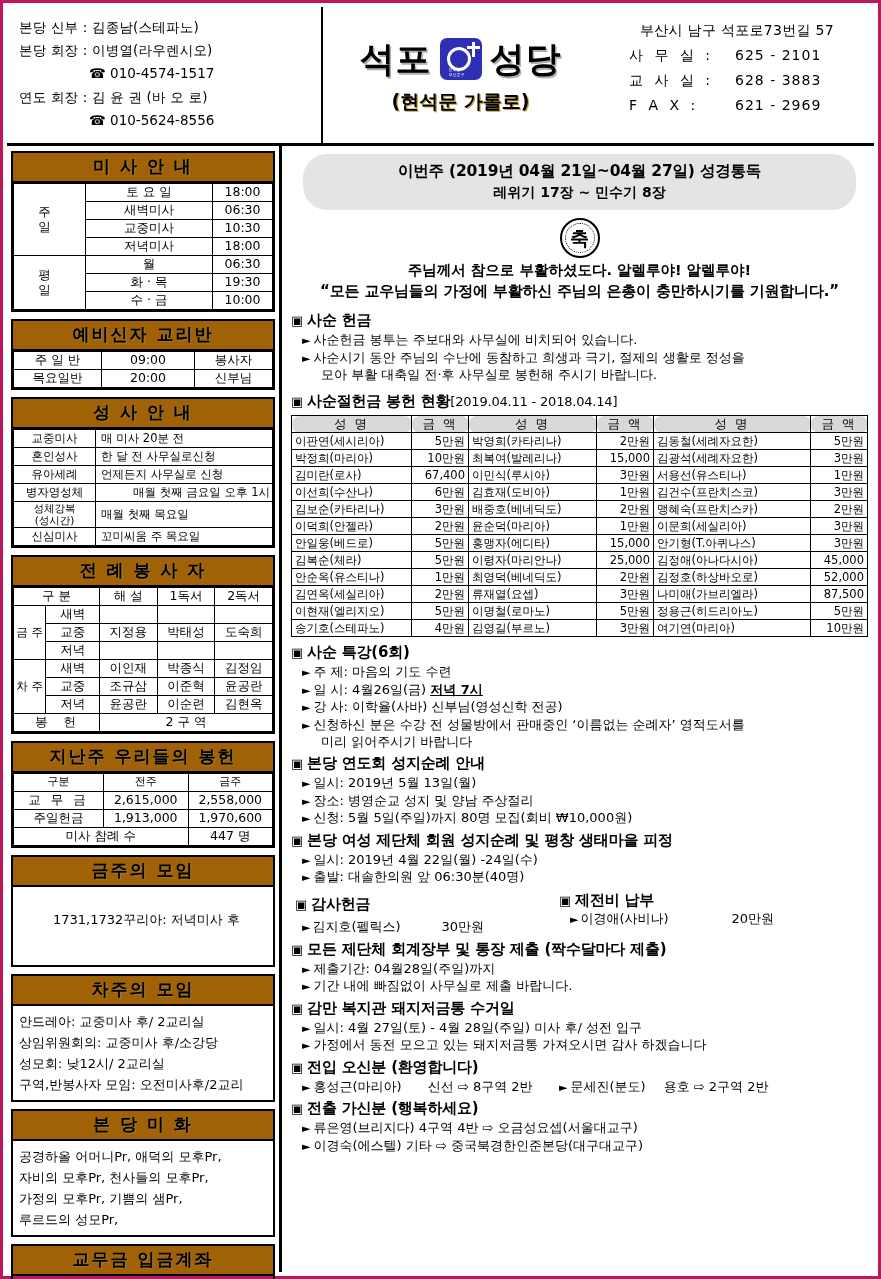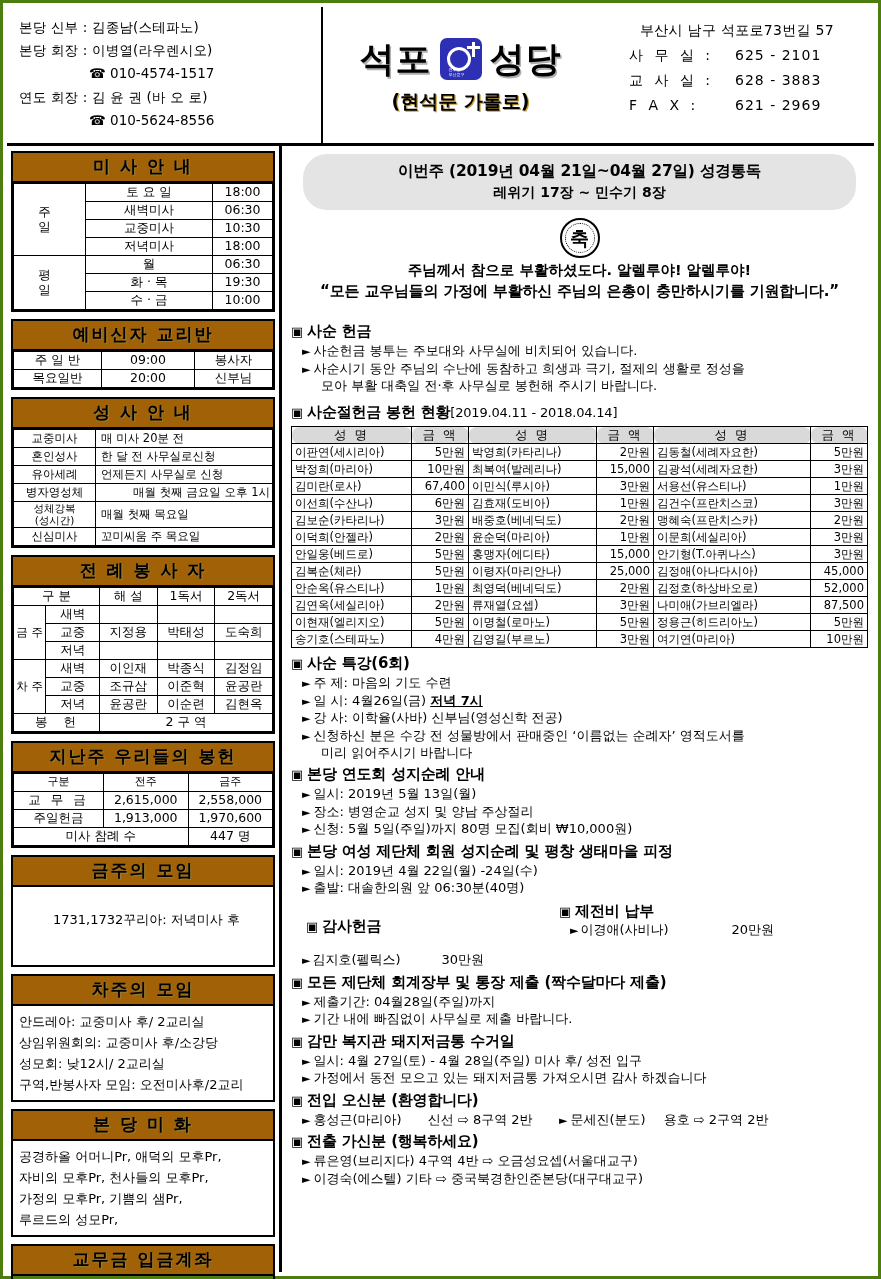--- a/index.html
+++ b/index.html
@@ -5,21 +5,21 @@
   * { box-sizing: border-box; margin: 0; padding: 0; }
   body {
     width: 881px; height: 1279px;
     background: #ffffff;
     font-family: "DejaVu Sans", "Liberation Sans", sans-serif;
     color: #000;
     overflow: hidden;
   }
   .page {
     width: 881px; height: 1279px;
-    border: 3px solid #4d7c0f;
+    border: 3px solid #be185d;
     padding: 4px;
     display: flex; flex-direction: column;
   }
 
   
   .header {
     display: flex;
     border-bottom: 3px solid #000;
     height: 139px;
     align-items: stretch;
@@ -102,21 +102,21 @@
   .seal {
     display: inline-block; width: 40px; height: 40px; border-radius: 50%;
     border: 2.5px solid #000; position: relative;
     font-size: 19px; font-weight: bold; line-height: 36px; text-align: center;
   }
   .seal::after {
     content: ""; position: absolute; left: 3px; top: 3px; right: 3px; bottom: 3px;
     border: 1.5px dotted #000; border-radius: 50%;
   }
   .cheer { text-align: center; font-size: 14.5px; font-weight: bold; margin: 3px 0 2px; }
-  .quote { text-align: center; font-size: 15px; font-weight: bold; margin-bottom: 21px; letter-spacing: -.2px; }
+  .quote { text-align: center; font-size: 15px; font-weight: bold; margin-bottom: 10px; letter-spacing: -.2px; }
 
   .sec-hd { font-size: 15px; font-weight: bold; margin: 4px 0 1px; letter-spacing: -.2px; }
   .sec-hd .sq { font-size: 13px; margin-right: 4px; }
   .sec-hd .nm { font-weight: normal; font-size: 13px; }
   .bullet { font-size: 13px; line-height: 1.32; padding-left: 12px; text-indent: -1px; white-space: nowrap; }
   .bullet .ar { margin-right: 3px; font-size: 11px; }
   .bullet .cont { display: block; padding-left: 19px; white-space: nowrap; }
   .bullet b { font-weight: bold; }
   .u { text-decoration: underline; }
 
@@ -542,21 +542,21 @@
       <div class="bullet"><span class="ar">►</span><span>신청: 5월 5일(주일)까지 80명 모집(회비 ₩10,000원)</span></div>
 
       <div class="sec-hd">
         <span class="sq">▣</span><span>본당 여성 제단체 회원 성지순례 및 평창 생태마을 피정</span>
       </div>
       <div class="bullet"><span class="ar">►</span><span>일시: 2019년 4월 22일(월) -24일(수)</span></div>
       <div class="bullet"><span class="ar">►</span><span>출발: 대솔한의원 앞 06:30분(40명)</span></div>
 
       <div class="two-col" style="margin-top:5px">
         <div>
-          <div class="sec-hd" style="margin:15px">
+          <div class="sec-hd" style="margin:4px">
             <span class="sq">▣</span><span>감사헌금</span>
           </div>
           <div class="bullet"><span class="ar">►</span><span class="inline-amt">김지호(펠릭스)</span><span>30만원</span></div>
         </div>
         <div>
           <div class="sec-hd" style="margin:0">
             <span class="sq">▣</span><span>제전비 납부</span>
           </div>
           <div class="bullet"><span class="ar">►</span><span class="inline-amt2">이경애(사비나)</span><span>20만원</span></div>
         </div>

